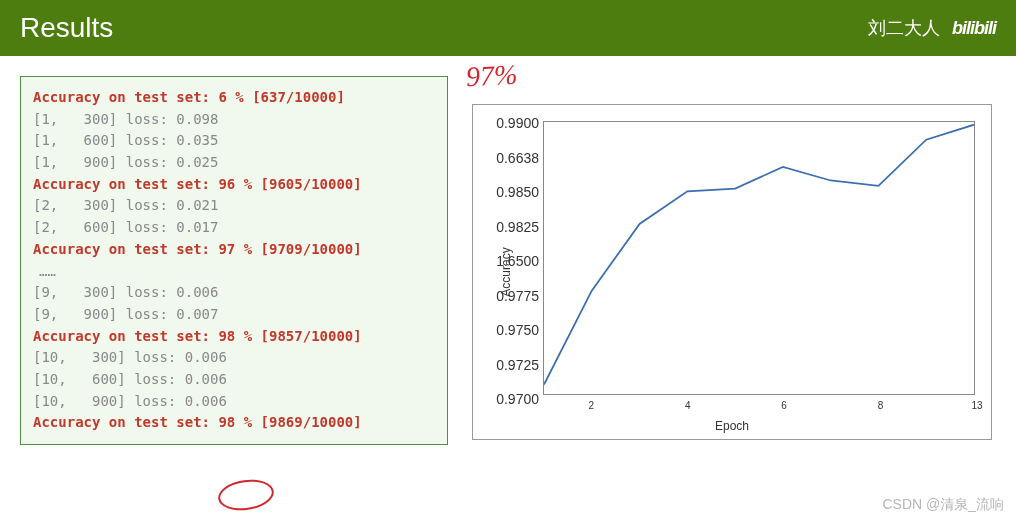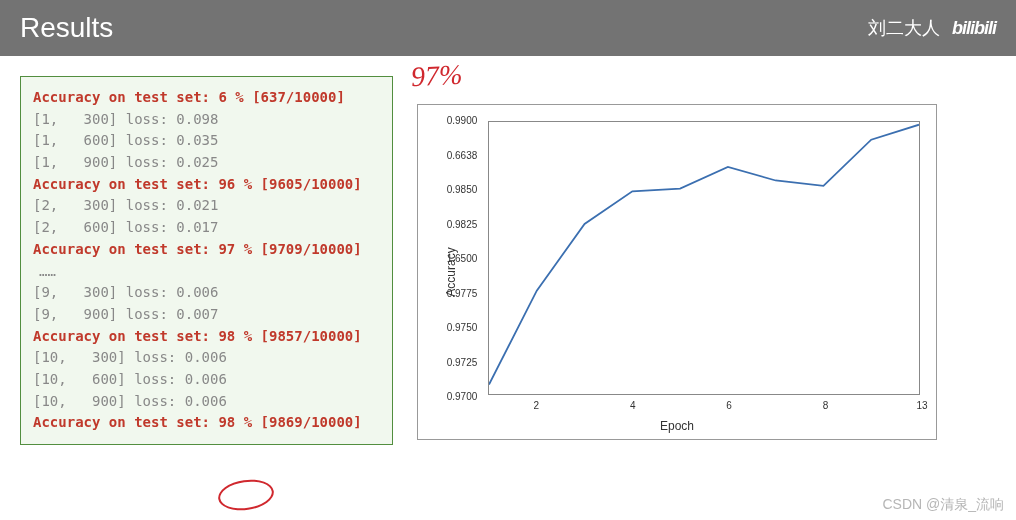--- a/index.html
+++ b/index.html
@@ -1,33 +1,33 @@
 <!DOCTYPE html>
 <html><head>
 <meta charset="utf-8">
 <style>
 * { margin: 0; padding: 0; box-sizing: border-box; }
 body { width: 1016px; height: 520px; background: #fff; font-family: Arial, sans-serif; position: relative; overflow: hidden; }
-.header { background: #737373; height: 56px; display: flex; align-items: center; justify-content: space-between; padding: 0 20px; }
+.header { background: #4d7c0f; height: 56px; display: flex; align-items: center; justify-content: space-between; padding: 0 20px; }
 .header h1 { color: #fff; font-size: 28px; font-weight: 400; }
 .header-right { display: flex; align-items: center; gap: 12px; }
 .author { color: #fff; font-size: 18px; font-family: "KaiTi", serif; }
 .bilibili-logo { color: #fff; font-size: 18px; font-weight: bold; font-style: italic; letter-spacing: -1px; }
 .content { display: flex; padding: 20px 20px 0 20px; gap: 24px; }
-.log-box { width: 373px; background: #f1f8ee; border: 1.5px solid #528e3f; padding: 10px 12px; font-family: Consolas, monospace; font-size: 14px; line-height: 1.55; }
+.log-box { width: 428px; background: #f1f8ee; border: 1.5px solid #528e3f; padding: 10px 12px; font-family: Consolas, monospace; font-size: 14px; line-height: 1.55; }
 .log-acc { color: #c0392b; font-weight: bold; }
 .log-line { color: #888; white-space: pre; }
 .log-ellipsis { color: #888; padding-left: 6px; }
 .chart-area { flex: 1; position: relative; }
 .annotation { position: absolute; top: -16px; left: -6px; color: #d0282e; font-size: 28px; font-family: "Comic Sans MS", cursive; font-style: italic; transform: rotate(-3deg); }
 .chart-box { border: 1px solid #999; padding: 16px 12px 10px 12px; margin-top: 28px; width: 520px; height: 336px; position: relative; }
 .plot-inner { position: absolute; left: 70px; top: 16px; right: 16px; bottom: 44px; border: 1px solid #888; }
 .ylabel { position: absolute; left: 8px; top: 50%; transform: translateY(-50%) rotate(-90deg); font-size: 12px; color: #333; }
 .xlabel { position: absolute; bottom: 6px; left: 50%; transform: translateX(-50%); font-size: 12px; color: #333; }
-.tick-y { position: absolute; font-size: 10px; color: #333; right: calc(100% - 66px); text-align: center; width: 44px; }
+.tick-y { position: absolute; font-size: 14px; color: #333; right: calc(100% - 66px); text-align: right; width: 44px; }
 .tick-x { position: absolute; font-size: 10px; color: #333; bottom: 28px; transform: translateX(-50%); }
 svg.chart-svg { position: absolute; left: 0; top: 0; width: 100%; height: 100%; }
 .circle-annot { position: absolute; left: 218px; bottom: 0px; width: 56px; height: 30px; border: 2px solid #d0282e; border-radius: 50%; transform: rotate(-8deg); pointer-events: none; }
 .watermark { position: absolute; right: 12px; bottom: 6px; color: rgba(120,120,120,0.55); font-size: 14px; font-family: sans-serif; }
 </style>
 </head>
 <body>
 
 <div class="header">
   <h1>Results</h1>

